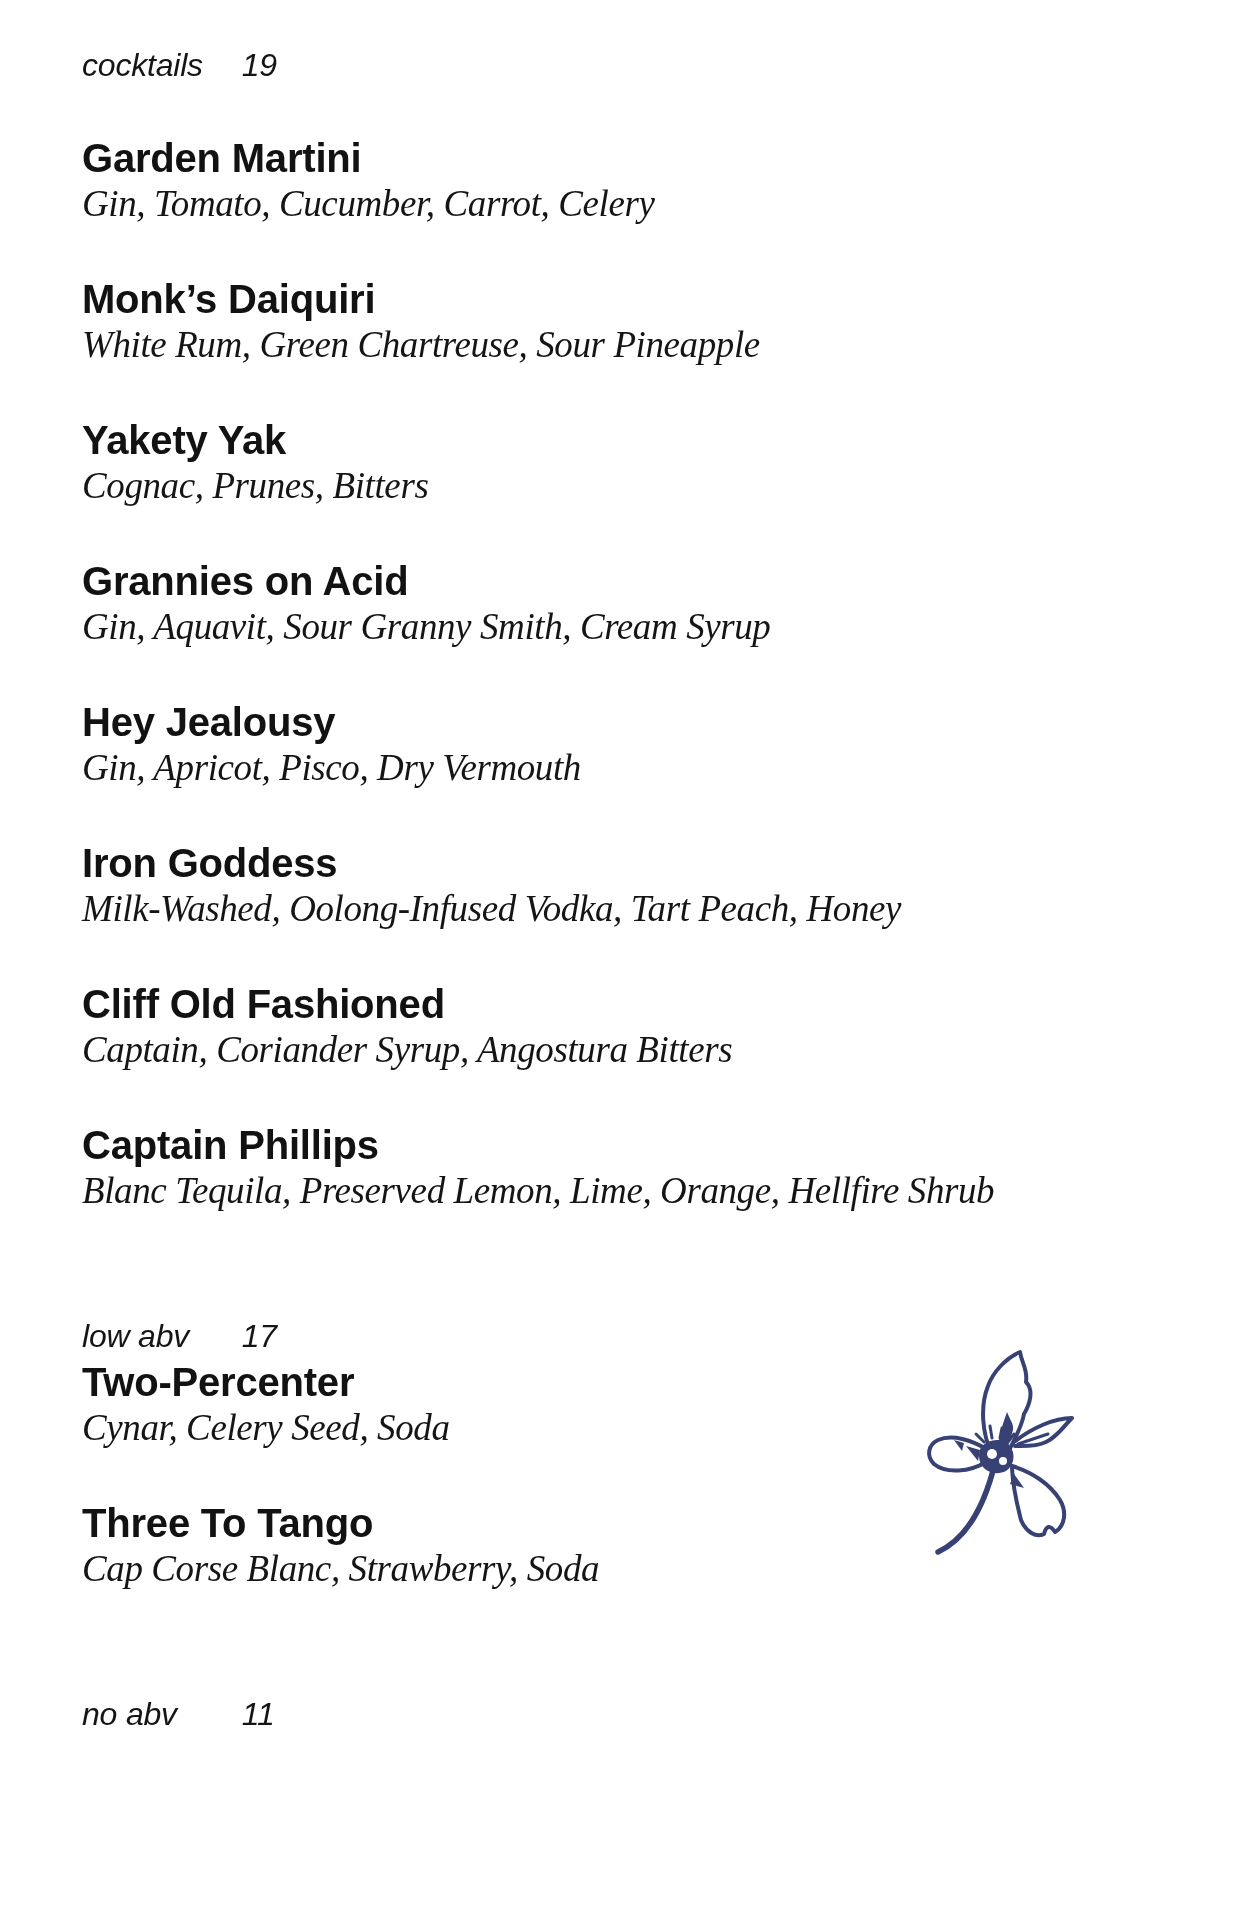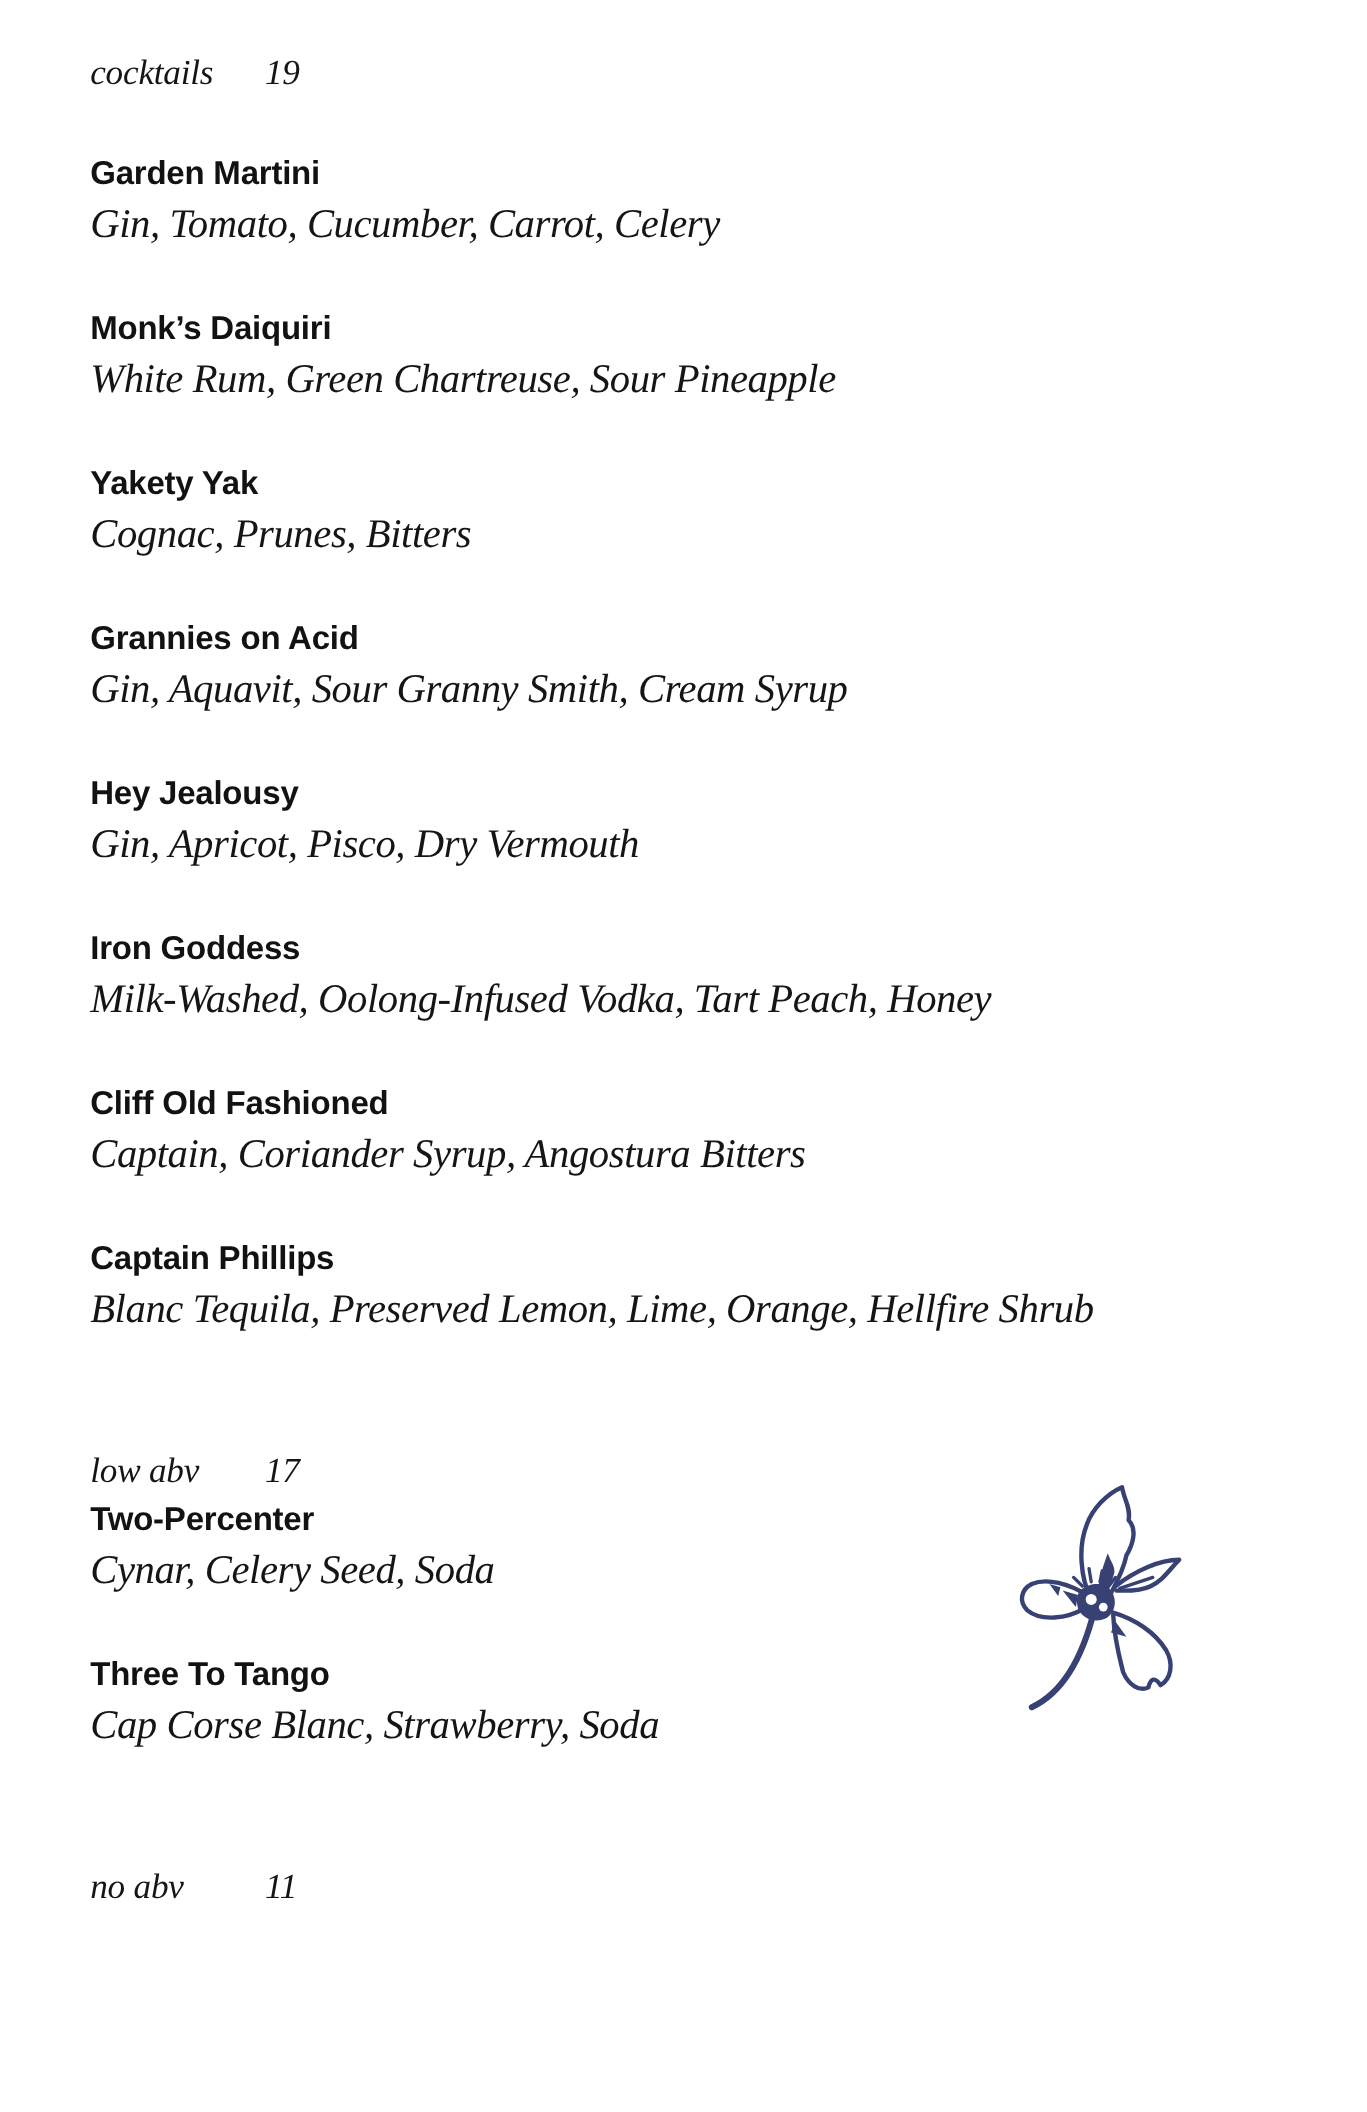--- a/index.html
+++ b/index.html
@@ -11,21 +11,21 @@
     position: relative;
     width: 1243px;
     height: 1920px;
     box-sizing: border-box;
     background: #ffffff;
     color: #151515;
     padding: 42px 60px 0 82px;
     overflow: hidden;
   }
   .section-head {
-    font-family: Liberation Serif, serif;
+    font-family: Liberation Sans, sans-serif;
     font-style: italic;
     font-size: 32px;
     line-height: 46px;
     letter-spacing: -0.2px;
     margin: 0;
   }
   .section-label {
     display: inline-block;
     min-width: 151px;
   }
@@ -40,21 +40,21 @@
   }
   .section--gap {
     padding-top: 47px; 
   }
   .menu-item {
     margin: 0 0 54px 0;
   }
   .item-name {
     font-family: "Liberation Sans", "DejaVu Sans", sans-serif;
     font-weight: 600;
-    font-size: 30px;
+    font-size: 40px;
     line-height: 40px;
     letter-spacing: -0.2px;
     margin: 0 0 5px 0;
     color: #121212;
   }
   .item-ingredients {
     font-family: "Liberation Serif", "DejaVu Serif", serif;
     font-style: italic;
     font-size: 37px;
     line-height: 42px;

